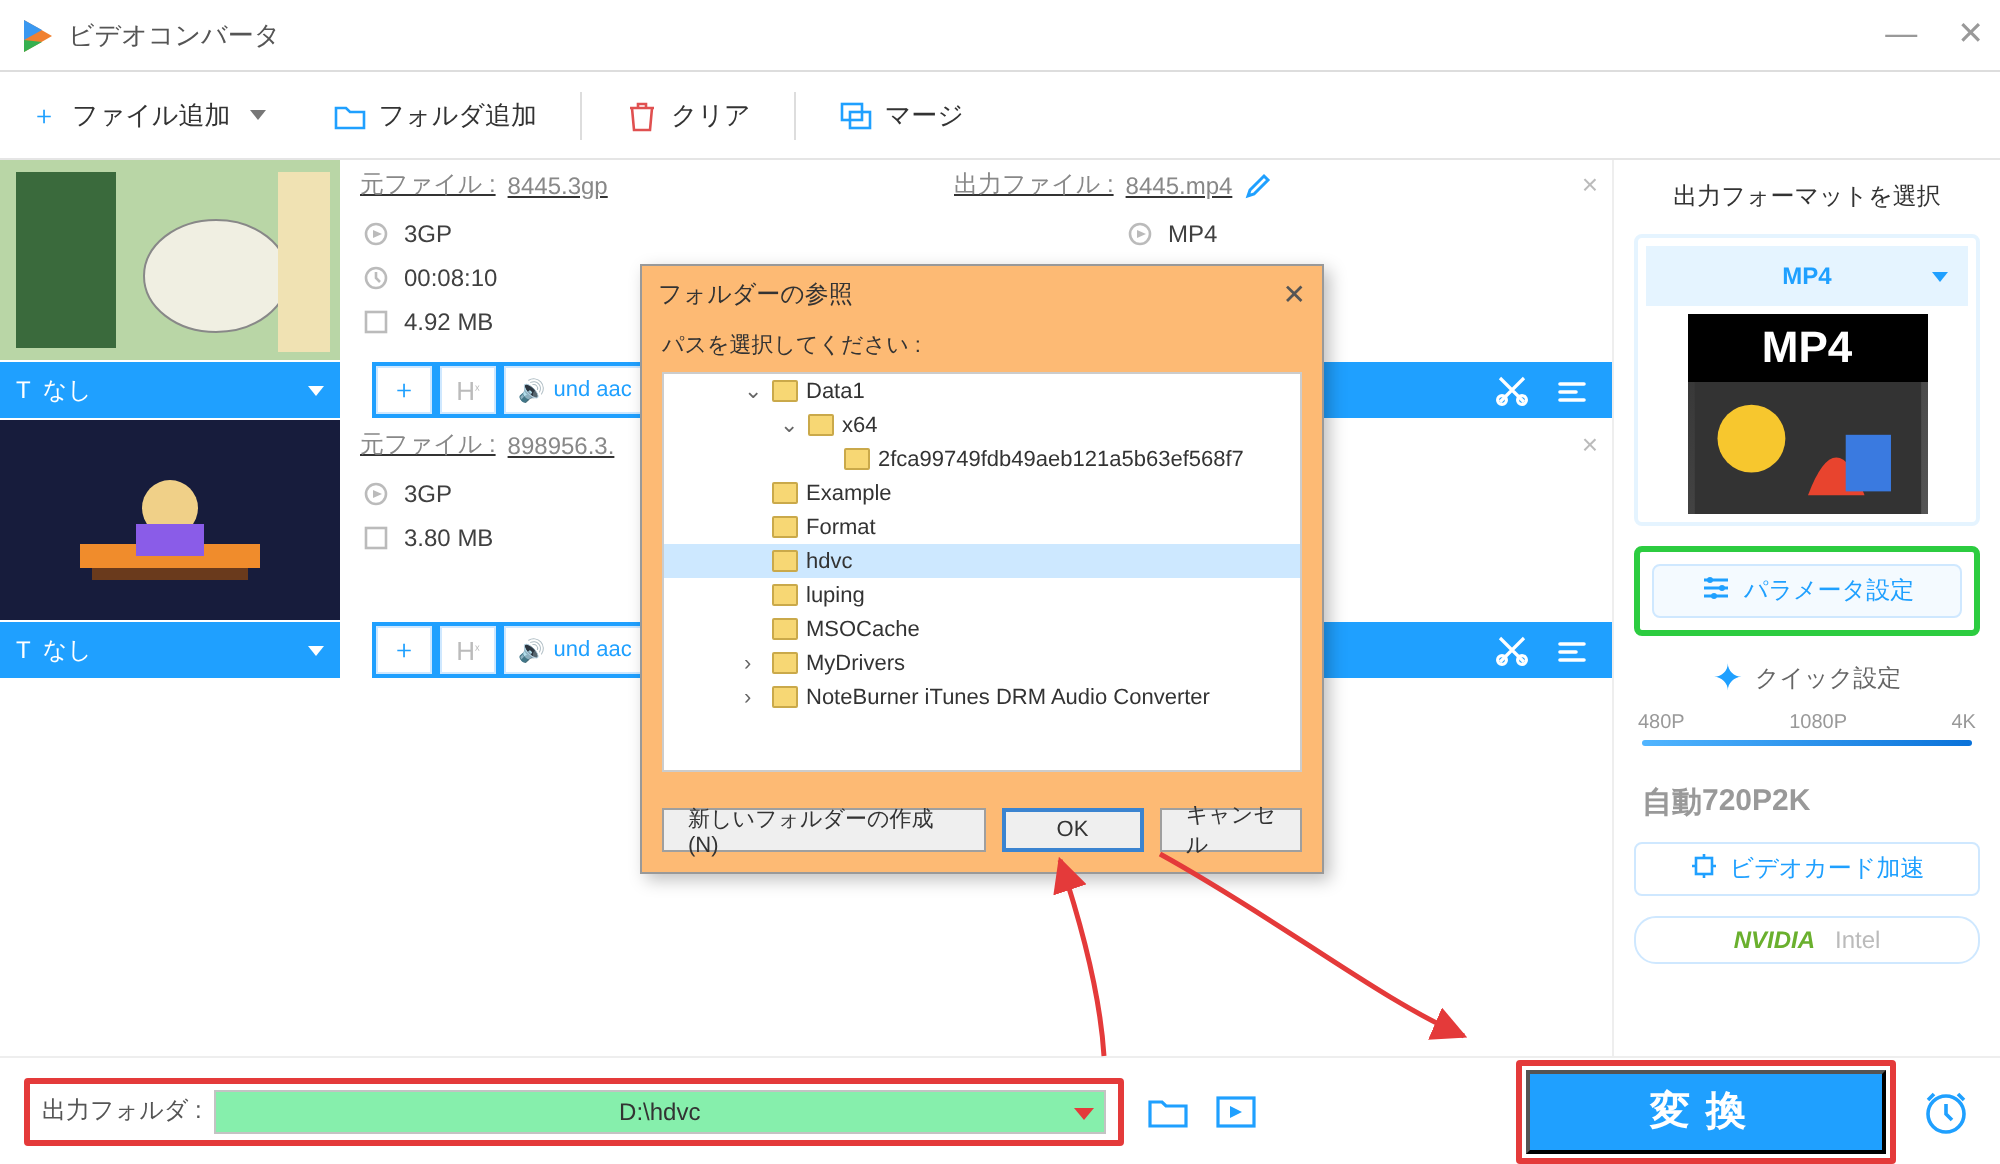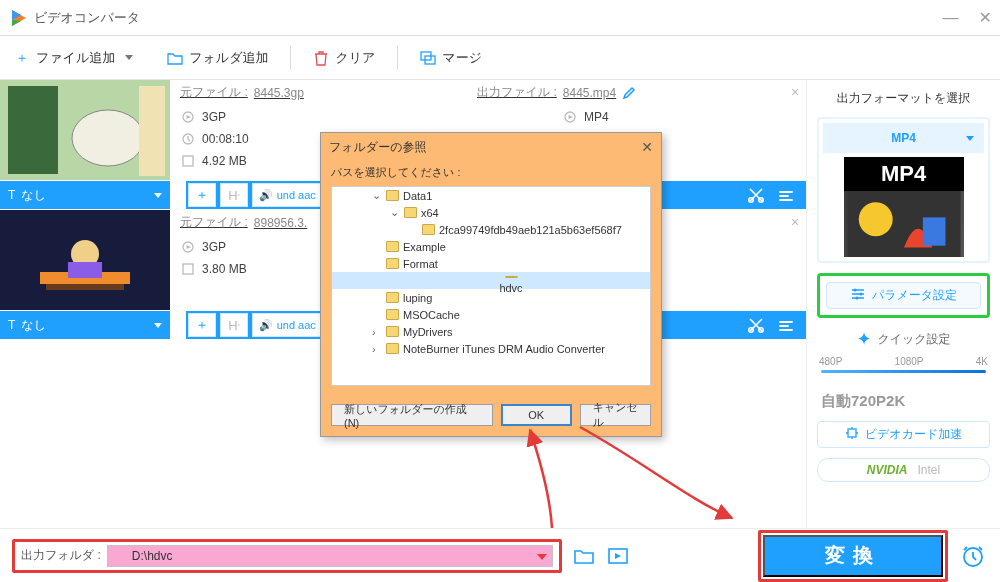--- a/index.html
+++ b/index.html
@@ -267,21 +267,22 @@
     padding: 3px 6px;
     flex: 0 0 550px;
     position: relative;
   }
   .out-folder-box label { color:#555; margin-right:6px; }
   .out-folder-box .inp {
     flex:1; height:22px;
     border:1px solid #c3c3c3;
     padding: 0 24px;
     display:flex; align-items:center;
-    background:#f9a8d4;
+    background:#86efac;
+    justify-content:center;
   }
   .out-folder-box .dd {
     width: 0; height: 0;
     border-left: 5px solid transparent;
     border-right: 5px solid transparent;
     border-top: 6px solid #e43a3a;
     position:absolute; right: 12px; top: 12px;
   }
   .bicon {
     width: 24px; height: 24px;
@@ -769,21 +770,21 @@
         <div class="node" style="padding-left: 40px;">
           <span style="width: 10px; color: rgb(102, 102, 102);"></span>
           <span class="folder-ico"></span>
           <span>Example</span>
         </div>
         <div class="node" style="padding-left: 40px;">
           <span style="width: 10px; color: rgb(102, 102, 102);"></span>
           <span class="folder-ico"></span>
           <span>Format</span>
         </div>
-        <div class="node sel" style="padding-left: 40px; flex-direction: column;">
+        <div class="node sel" style="padding-left: 40px;">
           <span style="width: 10px; color: rgb(102, 102, 102);"></span>
           <span class="folder-ico"></span>
           <span>hdvc</span>
         </div>
         <div class="node" style="padding-left: 40px;">
           <span style="width: 10px; color: rgb(102, 102, 102);"></span>
           <span class="folder-ico"></span>
           <span>luping</span>
         </div>
         <div class="node" style="padding-left: 40px;">

